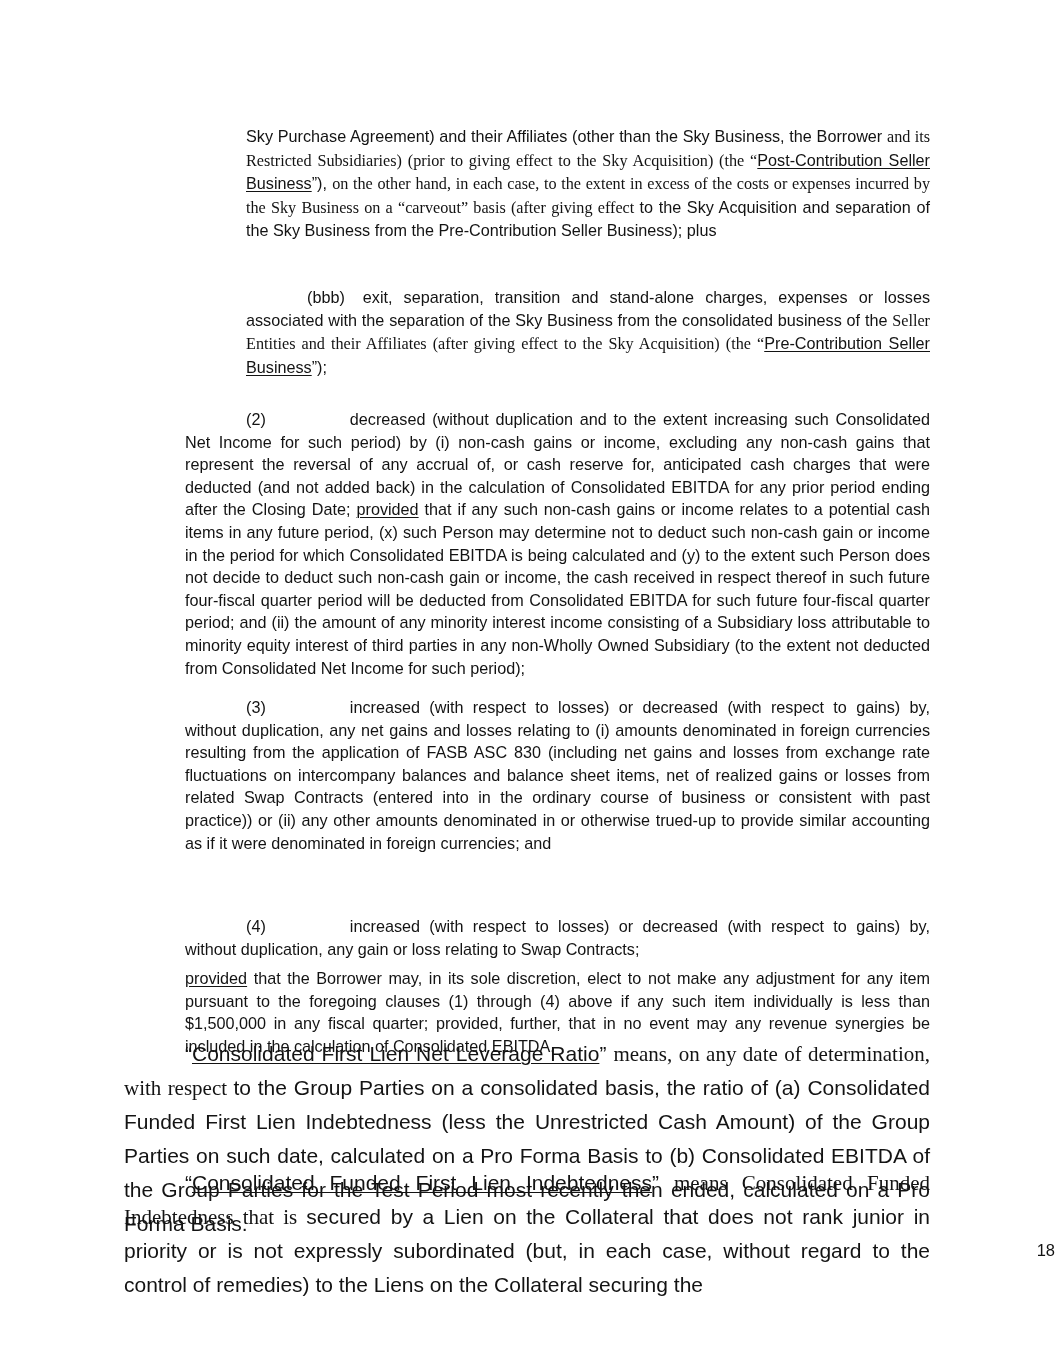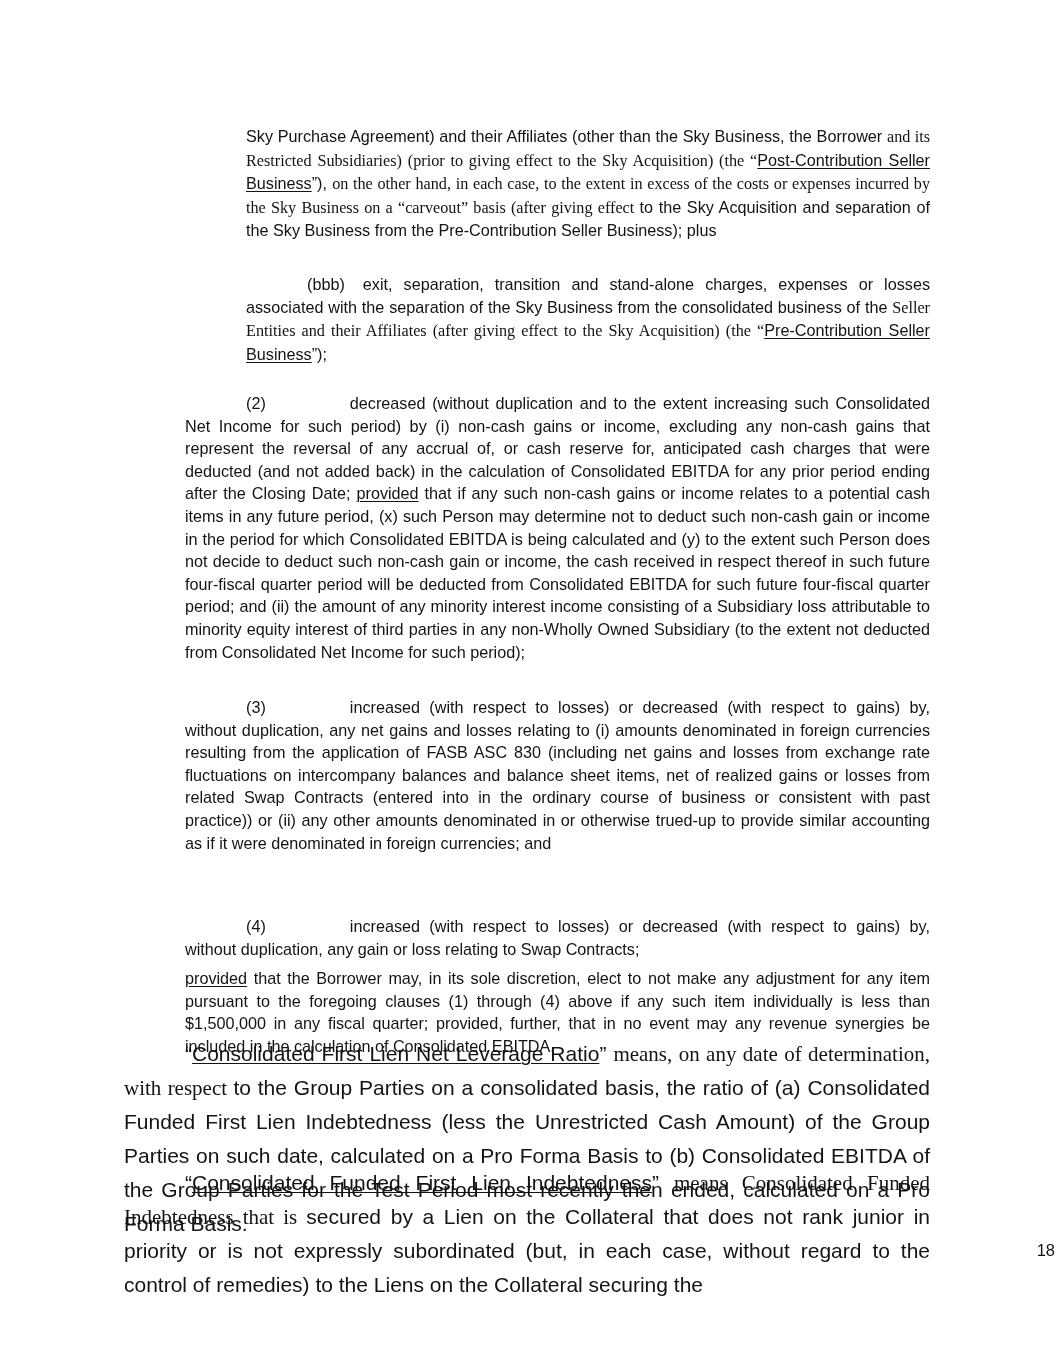--- a/index.html
+++ b/index.html
@@ -33,22 +33,22 @@
     text-decoration: underline;
     text-decoration-thickness: 1.4px;
     text-underline-offset: 2px;
   }
   .serif { font-family: "Liberation Serif", serif; }
   .tab-lg { display: inline-block; width: 84px; }
   .tab-sm { display: inline-block; width: 18px; }
 
   
   [data-name="para-post-contribution-seller-business"] { top: 125px; }
-  [data-name="para-bbb-pre-contribution-seller-business"] { top: 273px; }
-  [data-name="para-clause-2-decreased"] { top: 392px; }
+  [data-name="para-bbb-pre-contribution-seller-business"] { top: 286px; }
+  [data-name="para-clause-2-decreased"] { top: 408px; }
   [data-name="para-clause-3-increased"] { top: 696px; }
   [data-name="para-clause-4-increased"] { top: 915px; }
   [data-name="para-proviso"] { top: 967px; }
   [data-name="para-def-consolidated-first-lien-net-leverage-ratio"] { top: 1037px; }
   [data-name="para-def-consolidated-funded-first-lien-indebtedness"] { top: 1166px; }
 
   .footer {
     position: absolute;
     top: 1239px;
     left: 0;

